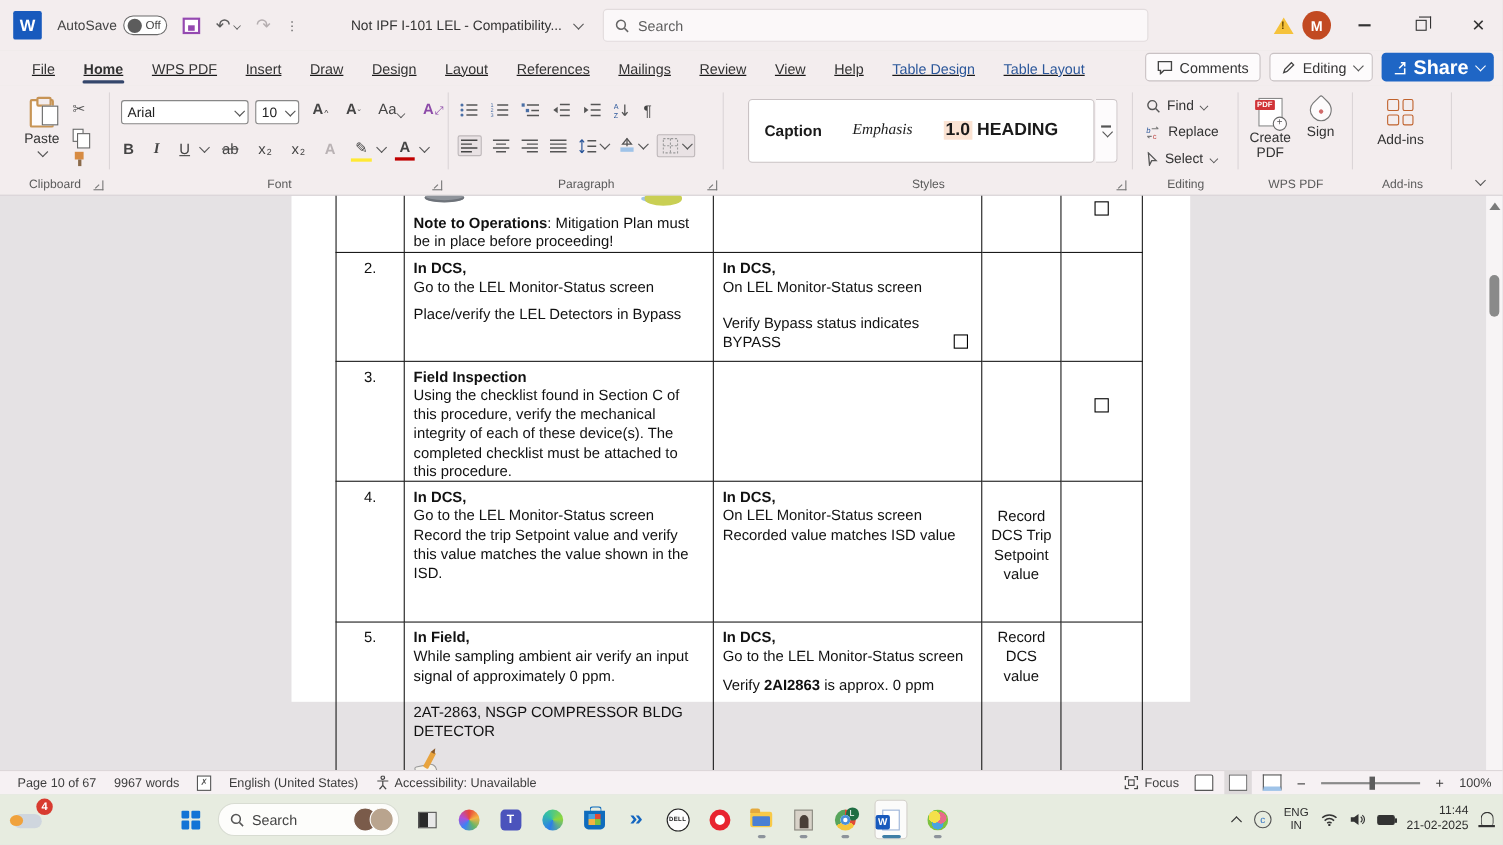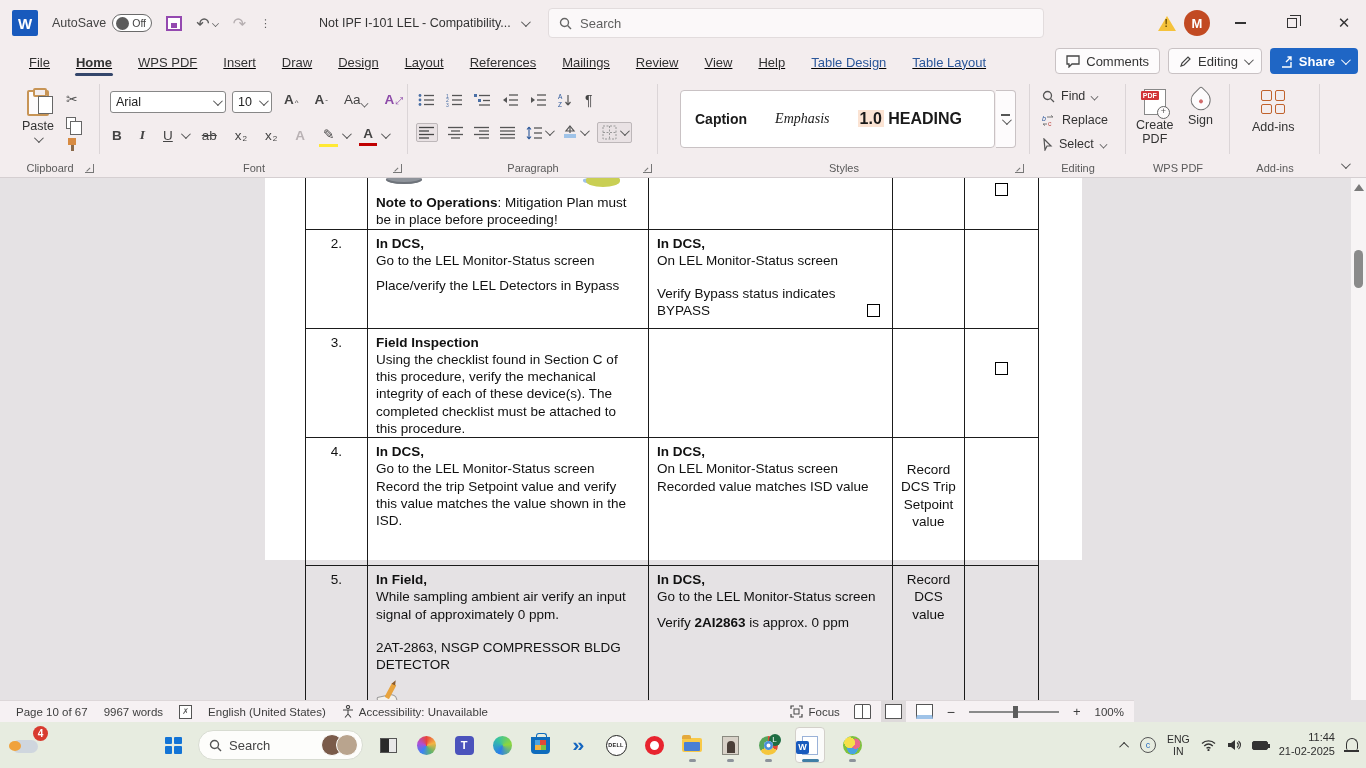--- a/index.html
+++ b/index.html
@@ -28,21 +28,21 @@
   .xglyph { font-size:15px; color:#333; }
 
   
   .tabsrow { position:absolute; left:0; top:46px; width:1366px; height:32px; background:#f3edee; display:flex; align-items:center; }
   .rtab { padding:0 13px; font-size:13px; color:#333; height:32px; display:flex; align-items:center; position:relative; }
   .rtab.active { font-weight:bold; }
   .rtab.active::after { content:""; position:absolute; left:12px; right:12px; bottom:2px; height:3px; background:#34466b; border-radius:2px; }
   .rtab.ctx { color:#2b579a; }
   .tabs-right { position:absolute; right:8px; top:48px; display:flex; gap:8px; align-items:center; }
   .pillbtn { height:26px; border:1px solid #c9c2c4; border-radius:4px; background:#fdfbfc; display:flex; align-items:center; gap:6px; padding:0 10px; font-size:13px; color:#333; }
-  .sharebtn { height:26px; border-radius:4px; background:#1f66c5; display:flex; align-items:center; gap:6px; padding:0 10px; font-size:13px; color:#fff; font-weight:bold; }
+  .sharebtn { height:26px; border-radius:4px; background:#1f66c5; display:flex; align-items:center; gap:6px; padding:0 10px; font-size:18px; color:#fff; font-weight:bold; }
   .chev { width:7px; height:7px; border-right:1.5px solid currentColor; border-bottom:1.5px solid currentColor; transform:rotate(45deg) translateY(-2px); display:inline-block; }
   .chev.up { transform:rotate(-135deg) translateY(-2px); }
 
   
   .ribbon { position:absolute; left:0; top:78px; width:1366px; height:100px; background:#f3edee; border-bottom:1px solid #d5cfd1; }
   .rgroup { position:absolute; top:0; height:100px; }
   .rgroup::after { content:""; position:absolute; right:0; top:6px; bottom:24px; width:1px; background:#dbd5d7; }
   .glabel { position:absolute; bottom:4px; left:0; right:0; text-align:center; font-size:11px; color:#5a5a5a; }
   .launcher { position:absolute; bottom:5px; right:6px; width:9px; height:9px; border-right:1.4px solid #777; border-bottom:1.4px solid #777; }
   .launcher::before { content:""; position:absolute; right:2px; bottom:2px; width:5px; height:1.4px; background:#777; transform:rotate(-45deg); }
@@ -76,21 +76,21 @@
   .pdfpage { width:22px; height:26px; background:#fff; border:1.3px solid #888; position:relative; }
   .pdfpage::before { content:"PDF"; position:absolute; left:-4px; top:1px; background:#d13438; color:#fff; font-size:7px; font-weight:bold; padding:1px 2px; border-radius:1px; }
   .pdfpage::after { content:"+"; position:absolute; right:-5px; bottom:-5px; width:11px; height:11px; border:1.2px solid #666; border-radius:50%; background:#fdfbfc; font-size:9px; line-height:9px; text-align:center; color:#555; }
   .nib { width:20px; height:20px; border:1.6px solid #777; border-radius:3px 70% 60% 60%; transform:rotate(45deg); position:relative; background:#fdfbfc; }
   .nib::after { content:""; position:absolute; left:8px; top:8px; width:4px; height:4px; border-radius:50%; background:#d06a6a; }
   .addins-ic { width:24px; height:24px; display:grid; grid-template-columns:1fr 1fr; gap:3px; }
   .addins-ic span { border:1.6px solid #c0622c; border-radius:2px; }
 
   
   .docarea { position:absolute; left:0; top:178px; width:1366px; height:522px; background:#e5e2e4; overflow:hidden; }
-  .page { position:absolute; left:265px; top:0; width:817px; height:382px; background:#fff; }
+  .page { position:absolute; left:265px; top:0; width:817px; height:460px; background:#fff; }
   table.dtable { position:absolute; left:40px; top:-1px; border-collapse:collapse; table-layout:fixed; }
   .dtable td { border:1px solid #1b1b1b; vertical-align:top; padding:5px 8px 0 8px; font-size:13.5px; line-height:1.28; color:#111; }
   .dtable tr.r1 td { border-top:none; }
   .cnum { text-align:center; padding-top:6px; }
   .gapline { height:16px; }
   .gap8 { height:8px; }
   .cbx { width:13px; height:13px; border:1.7px solid #000; display:inline-block; background:#fff; }
   .cbx-center { display:block; margin:0 auto; }
   .bypass-line { display:flex; align-items:center; }
   .bypass-line .cbx { margin-left:auto; margin-right:4px; }
@@ -101,21 +101,21 @@
   .noteclip { width:32px; height:30px; position:relative; flex:0 0 auto; }
   .noteclip .paper { position:absolute; left:2px; top:10px; width:20px; height:18px; background:#f3f1ec; border:1px solid #9a9a9a; transform:rotate(-12deg); border-radius:2px 6px 2px 2px; }
   .noteclip .pencil { position:absolute; left:12px; top:-2px; width:5px; height:16px; background:#e8a33d; transform:rotate(28deg); border-radius:1px; }
   .noteclip .pencil::after { content:""; position:absolute; left:0; top:-4px; border-left:2.5px solid transparent; border-right:2.5px solid transparent; border-bottom:5px solid #8a5a2a; }
   
   .vscroll { position:absolute; right:0; top:0; width:15px; height:522px; background:#f7f4f5; }
   .vscroll .thumb { position:absolute; left:3px; top:72px; width:9px; height:38px; background:#8a8a8a; border-radius:5px; }
   .tri-up { width:0; height:0; border-left:5px solid transparent; border-right:5px solid transparent; border-bottom:7px solid #7a7a7a; margin:6px auto 0; }
 
   
-  .statusbar { position:absolute; left:0; top:700px; width:1134px; height:22px; background:#f6f1f3; border-top:1px solid #ddd7d9; display:flex; align-items:center; font-size:11.5px; color:#3d3d3d; }
+  .statusbar { position:absolute; left:0; top:700px; width:1366px; height:22px; background:#f6f1f3; border-top:1px solid #ddd7d9; display:flex; align-items:center; font-size:11.5px; color:#3d3d3d; }
   .sb-item { margin-left:16px; display:flex; align-items:center; gap:5px; }
   .sb-right { margin-left:auto; display:flex; align-items:center; gap:14px; margin-right:10px; }
   .viewic { width:17px; height:15px; border:1.2px solid #555; background:#fff; }
   .viewic.book { border-radius:2px 2px 0 0; background:linear-gradient(to right,#fff 48%,#555 48%,#555 52%,#fff 52%); }
   .viewic.sel { outline:4px solid #dedadb; background:#fff; }
   .viewic.web { border-bottom:4px solid #9fc3e8; }
   .zoomtrack { width:90px; height:2px; background:#8a8a8a; position:relative; }
   .zoomthumb { position:absolute; left:44px; top:-5px; width:5px; height:12px; background:#5c5c5c; }
   .prooficon { width:13px; height:14px; border:1.2px solid #555; background:#fff; font-size:8px; line-height:12px; text-align:center; color:#555; }
 

